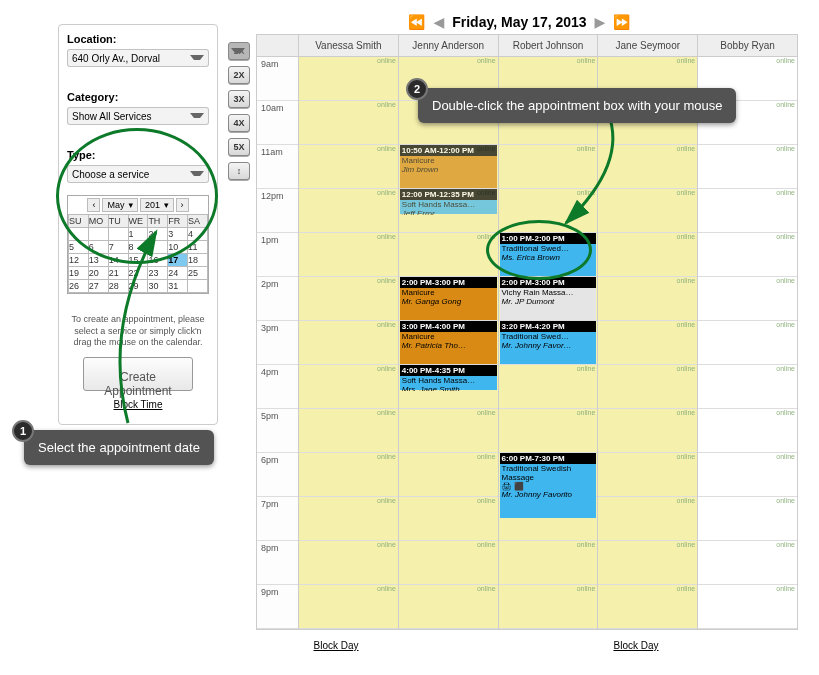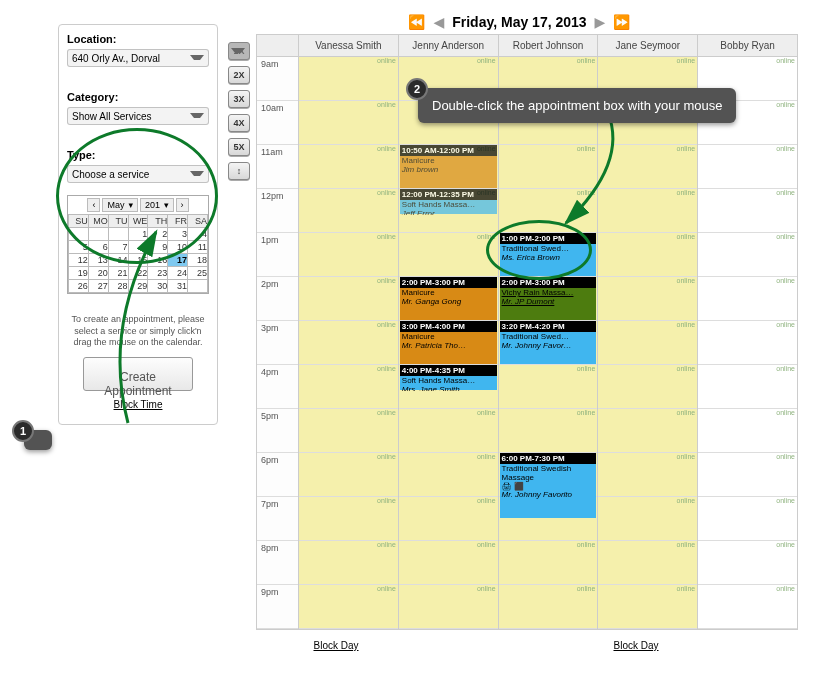--- a/index.html
+++ b/index.html
@@ -9,21 +9,21 @@
   
   .left-panel { position:absolute; left:50px; top:16px; width:160px; border:1px solid #ccc; border-radius:4px; padding:8px 8px 14px 8px; background:#fff; }
   .lbl { font-weight:bold; font-size:11px; margin-bottom:4px; }
   .lbl:not(:first-child){ margin-top:24px; }
   .sel { width:100%; font-size:10px; height:18px; background:#f3f3f3; border:1px solid rgba(0,0,0,0.2); border-radius:3px; padding:0 4px; position:relative; display:flex; align-items:center; }
   .sel::after { content:""; position:absolute; right:4px; top:5px; width:6px; height:6px; border-left:4px solid transparent; border-right:4px solid transparent; border-top:5px solid #666; }
   .mini-cal { margin-top:12px; border:1px solid #aaa; }
   .mini-cal .nav { display:flex; align-items:center; justify-content:center; gap:2px; padding:2px; }
   .mini-cal .nav .box { display:inline-flex; align-items:center; height:14px; background:#eee; border:1px solid #bbb; font-size:9px; padding:0 4px; gap:4px; }
   .mini-cal table { border-collapse:collapse; width:100%; font-size:9px; table-layout:fixed; }
-  .mini-cal th,.mini-cal td { border:1px solid #bbb; text-align:right; height:13px; color:#333; }
+  .mini-cal th,.mini-cal td { border:1px solid #bbb; text-align:left; height:13px; color:#333; }
   .mini-cal th { background:#eee; font-weight:normal; }
   .mini-cal td.dim { color:#888; }
   .mini-cal td.sel-day { background:#7fc9f0; color:#000; font-weight:bold; }
 
   .instr { text-align:center; font-size:9px; color:#555; margin-top:20px; line-height:1.3; }
   .btn-create { display:block; margin:8px auto 0; width:110px; height:34px; background:linear-gradient(#fdfdfd,#e8e8e8); border:1px solid #999; border-radius:3px; font-size:12px; color:#555; text-align:center; line-height:1.2; padding-top:12px; cursor:pointer; }
   .block-time { display:block; text-align:center; margin-top:8px; font-size:10px; color:#000; text-decoration:underline; cursor:pointer; }
 
   
   .zoom-strip { position:absolute; left:220px; top:34px; width:22px; }
@@ -50,21 +50,21 @@
   .day-col .hourline { height:44px; border-bottom:1px solid #ddd; position:relative; background:#f5f0ac; }
   .day-col.off .hourline { background:#fff; }
   .online { position:absolute; right:2px; top:0px; font-size:7px; color:#8fb37f; }
 
   .appt { position:absolute; left:1px; right:1px; font-size:8px; color:#000; overflow:hidden; }
   .appt .hdr { background:#000; color:#fff; font-weight:bold; padding:1px 2px; font-size:8px; white-space:nowrap; overflow:hidden; text-overflow:ellipsis; }
   .appt .body { padding:1px 2px; line-height:1.1; }
   .appt .who { font-style:italic; }
   .c-orange .body{ background:#d88a15; color:#000; }
   .c-blue   .body{ background:#40b6ef; color:#000; }
-  .c-pink   .body{ background:#4d7c0f; color:#000;text-decoration:underline; }
+  .c-pink   .body{ background:#e5e5e5; color:#000; }
   .appt.shadow { opacity:.7; }
 
   .footer-links { position:absolute; left:236px; top:632px; width:542px; display:flex; }
   .footer-links .sp { width:42px; }
   .footer-links .cell { flex:1; text-align:center; font-size:10px; }
   .footer-links a { color:#000; text-decoration:underline; cursor:pointer; }
 
   
   .callout { position:absolute; background:#535353; color:#fff; font-size:13px; padding:10px 14px; border-radius:6px; box-shadow:0 2px 5px rgba(0,0,0,.4); white-space:nowrap; }
   .callout .badge { position:absolute; left:-12px; top:-10px; width:22px; height:22px; border-radius:50%; background:#2b2b2b; border:2px solid #777; color:#fff; font-size:11px; display:flex; align-items:center; justify-content:center; font-weight:bold; }
@@ -510,19 +510,20 @@
       <marker id="ah" markerWidth="10" markerHeight="10" refX="8" refY="3" orient="auto">
         <path d="M0,0 L0,6 L9,3 z" fill="#0d7a2a"></path>
       </marker>
     </defs>
     <path d="M 120 415 Q 95 320 148 224" stroke="#0d7a2a" stroke-width="3" fill="none" marker-end="url(#ah)"></path>
     <path d="M 600 105 Q 620 155 558 215" stroke="#0d7a2a" stroke-width="3" fill="none" marker-end="url(#ah)"></path>
   </svg>
 
   <div class="callout" style="left:16px; top:422px;">
     <div class="badge">1</div>
+    <span>Select the appointment date</span>
   </div>
   <div class="callout" style="left:410px; top:80px;">
     <div class="badge">2</div>
     <span>Double-click the appointment box with your mouse</span>
   </div>
 
 </div>
 
 </body></html>

